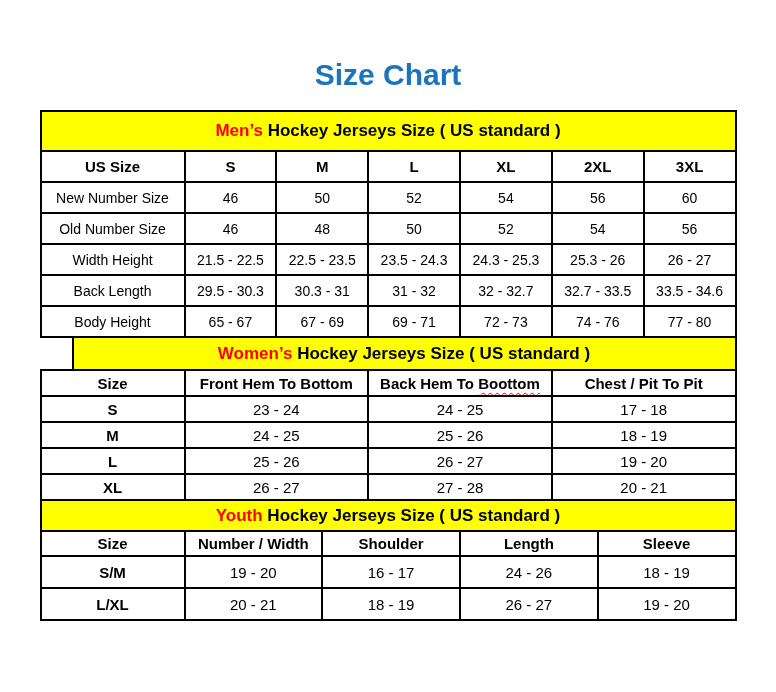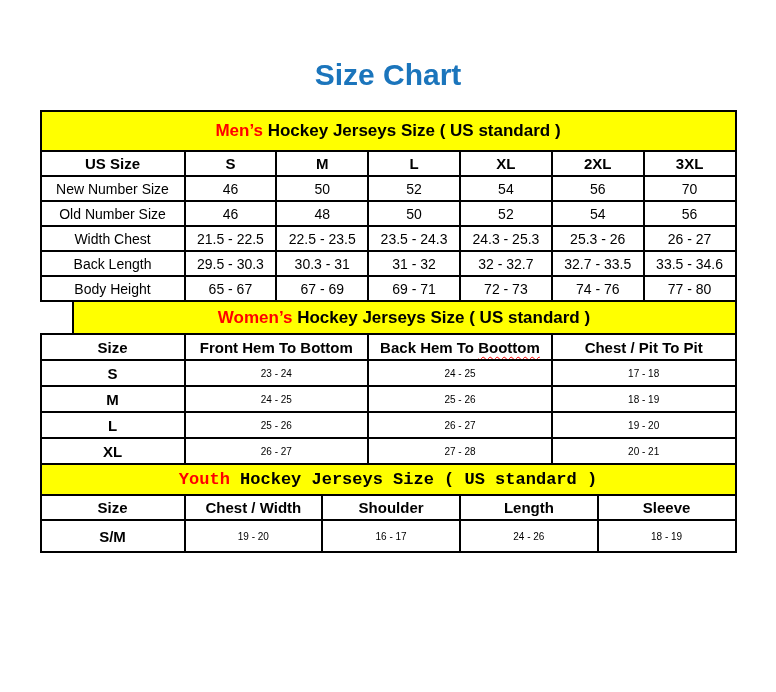--- a/index.html
+++ b/index.html
@@ -23,43 +23,43 @@
   .chart > *:not(:first-child) { margin-top: -2px; }
   .band {
     border: 2px solid var(--border-black, #000);
     background: var(--band-yellow, #ffff00);
     display: flex; align-items: center; justify-content: center;
     font-weight: bold; font-size: 17px;
     position: relative; z-index: 2;
   }
   .band-men   { height: 38px; }
   .band-women { height: 31px; margin-left: 32px; }
-  .band-youth { height: 29px; font-family: Liberation Mono, monospace; }
+  .band-youth { height: 29px; }
   .red-word { color: var(--accent-red, #ff0000); }
 
   table {
     width: 100%;
     table-layout: fixed;
     border-collapse: collapse;
     background: #fff;
   }
   th, td {
     border: 2px solid var(--border-black, #000);
     text-align: center;
     vertical-align: middle;
     padding: 0 2px;
     overflow: hidden;
     white-space: nowrap;
   }
   th { font-weight: bold; font-size: 15px; }
   td { font-weight: normal; font-size: 14px; border-radius: 10px; }
-  .t-women td, .t-youth td { font-size: 10px; }
+  .t-women td, .t-youth td { font-size: 15px; }
   th.row-label-bold { font-size: 15px; }
 
-  .t-men tr   { height: 25px; margin-left: 13px; }
+  .t-men tr   { height: 31px; margin-left: 13px; }
   .t-women tr { height: 26px; }
   .t-youth thead tr { height: 25px; }
   .t-youth tbody tr { height: 32px; }
 
   .squiggle {
     text-decoration-line: underline;
     text-decoration-style: wavy;
     text-decoration-color: var(--accent-red, #ff0000);
     text-decoration-thickness: 1px;
     text-underline-offset: 3px;
@@ -99,33 +99,33 @@
       </tr>
     </thead>
     <tbody>
       <tr>
         <td>New Number Size</td>
         <td>46</td>
         <td>50</td>
         <td>52</td>
         <td>54</td>
         <td>56</td>
-        <td>70</td>
+        <td>60</td>
       </tr>
       <tr>
         <td>Old Number Size</td>
         <td>46</td>
         <td>48</td>
         <td>50</td>
         <td>52</td>
         <td>54</td>
         <td>56</td>
       </tr>
       <tr>
-        <td>Width Chest</td>
+        <td>Width Height</td>
         <td>21.5 - 22.5</td>
         <td>22.5 - 23.5</td>
         <td>23.5 - 24.3</td>
         <td>24.3 - 25.3</td>
         <td>25.3 - 26</td>
         <td>26 - 27</td>
       </tr>
       <tr>
         <td>Back Length</td>
         <td>29.5 - 30.3</td>
@@ -202,30 +202,37 @@
     <colgroup>
         <col class="c-label">
         <col>
         <col>
         <col>
         <col>
       </colgroup>
     <thead>
       <tr>
         <th>Size</th>
-        <th>Chest / Width</th>
+        <th>Number / Width</th>
         <th>Shoulder</th>
         <th>Length</th>
         <th>Sleeve</th>
       </tr>
     </thead>
     <tbody>
       <tr>
         <th class="row-label-bold">S/M</th>
         <td>19 - 20</td>
         <td>16 - 17</td>
         <td>24 - 26</td>
         <td>18 - 19</td>
       </tr>
+      <tr>
+        <th class="row-label-bold">L/XL</th>
+        <td>20 - 21</td>
+        <td>18 - 19</td>
+        <td>26 - 27</td>
+        <td>19 - 20</td>
+      </tr>
     </tbody>
   </table>
 
 </div>
 
 </body></html>

